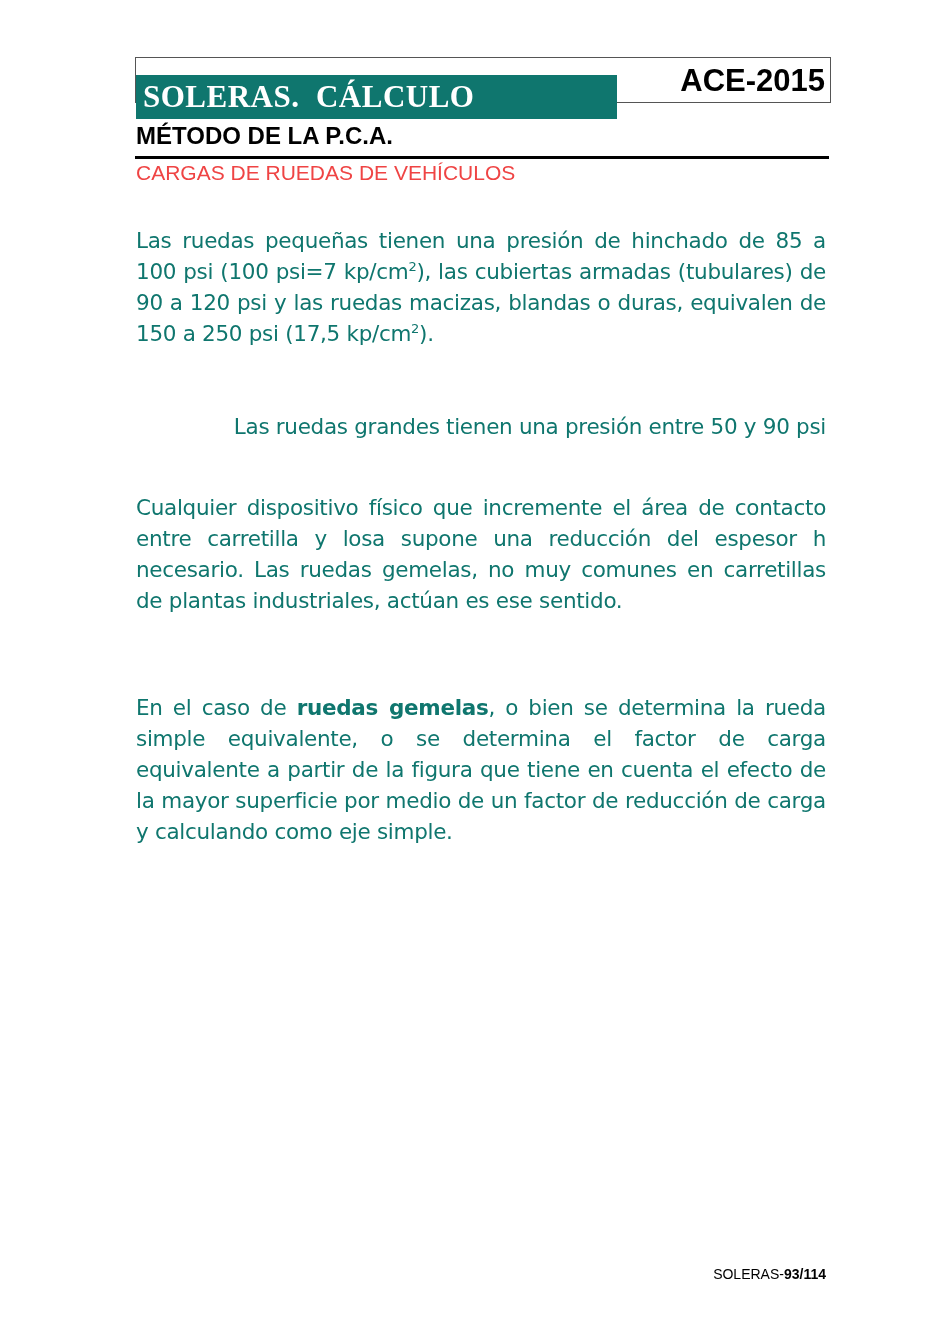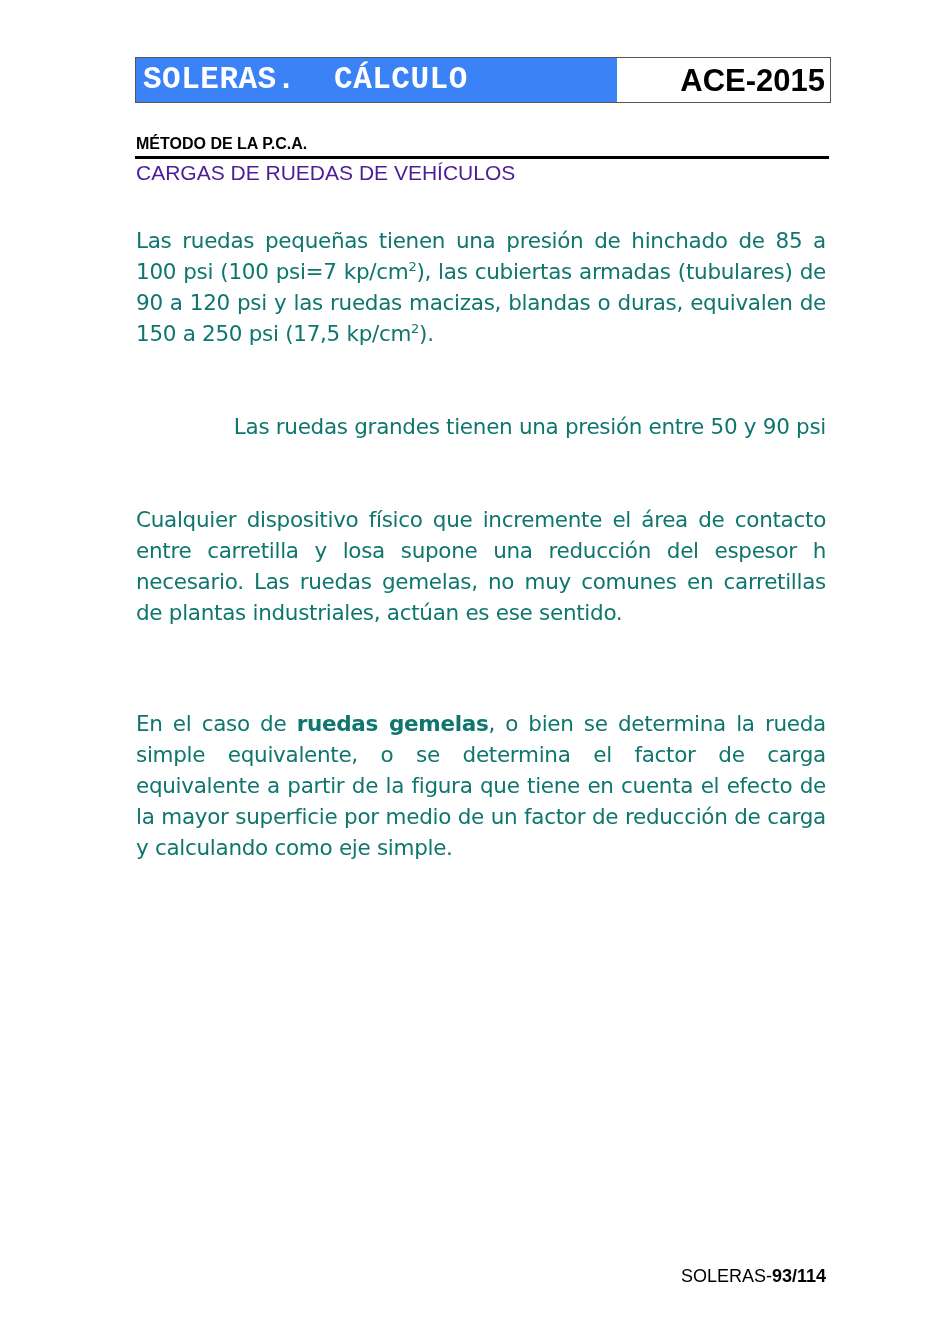--- a/index.html
+++ b/index.html
@@ -2,54 +2,54 @@
 <html><head>
 <meta charset="utf-8">
 <style>
   html, body { margin: 0; padding: 0; background: #ffffff; }
   body { width: 950px; height: 1343px; position: relative; overflow: hidden; }
   .header-box {
     position: absolute; left: 135px; top: 57px; width: 696px; height: 46px;
     border: 1px solid #555; box-sizing: border-box; display: flex;
   }
   .header-left {
-    width: 481px; height: 100%; background: #3b82f6;
-    color: #ffffff; font-family: Liberation Mono, monospace; font-weight: bold;
+    width: 481px; height: 100%; background: #0f766e;
+    color: #ffffff; font-family: Liberation Serif, serif; font-weight: bold;
     font-size: 31px; line-height: 44px; padding-left: 7px; box-sizing: border-box;
-    letter-spacing: 0.5px; white-space: pre;
+    letter-spacing: 0.5px; white-space: pre; margin-top: 17px;
   }
   .header-right {
     flex: 1; text-align: right; padding-right: 5px;
     font-family: "Liberation Sans", sans-serif; font-weight: bold; font-size: 31px;
     line-height: 46px; color: #000;
   }
   .section-title {
-    position: absolute; left: 136px; top: 135px;
-    font-family: "Liberation Sans", sans-serif; font-weight: bold; font-size: 16px; color: #000;
+    position: absolute; left: 136px; top: 122px;
+    font-family: "Liberation Sans", sans-serif; font-weight: bold; font-size: 24px; color: #000;
   }
   .rule {
     position: absolute; left: 135px; top: 156px; width: 694px; height: 3px; background: #000;
   }
   .subtitle {
     position: absolute; left: 136px; top: 161px;
-    font-family: "Liberation Sans", sans-serif; font-size: 21px; color: #4c1d95;
+    font-family: "Liberation Sans", sans-serif; font-size: 21px; color: #ef4444;
   }
   .body-text {
     position: absolute; left: 136px; width: 690px;
     font-family: "DejaVu Sans", sans-serif; font-size: 21.5px; line-height: 31px;
     color: #0f766e; text-align: justify; letter-spacing: -0.3px;
   }
   .body-text sup { font-size: 13px; line-height: 0; vertical-align: 8px; }
   .p1 { top: 225px; }
   .p2 { top: 411px; text-align: right; }
-  .p3 { top: 504px; }
-  .p4 { top: 708px; }
+  .p3 { top: 492px; }
+  .p4 { top: 692px; }
   .footer {
     position: absolute; right: 124px; top: 1266px;
-    font-family: "Liberation Sans", sans-serif; font-size: 18px; color: #000;
+    font-family: "Liberation Sans", sans-serif; font-size: 14px; color: #000;
   }
   .footer b { font-weight: bold; }
 </style>
 </head>
 <body>
 
 <div class="header-box">
   <div class="header-left">SOLERAS.  CÁLCULO</div>
   <div class="header-right">ACE-2015</div>
 </div>

